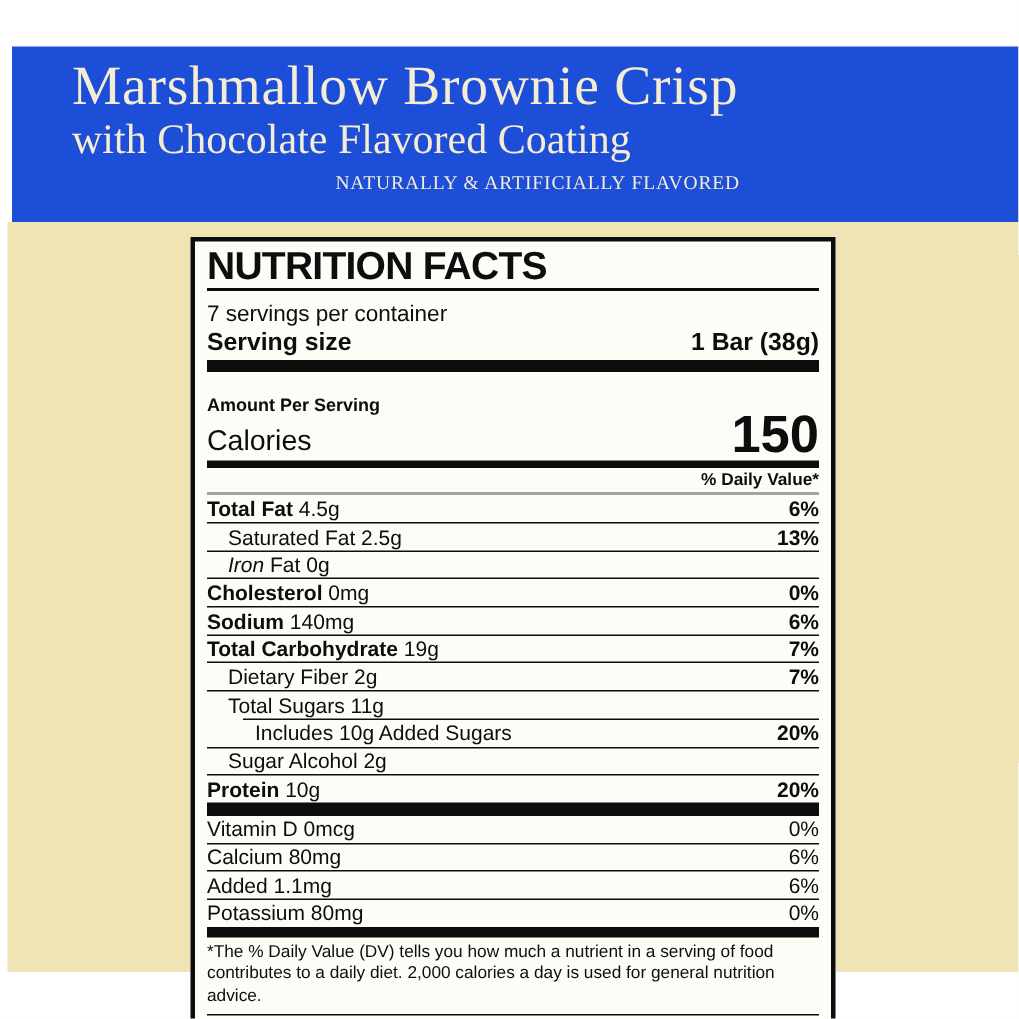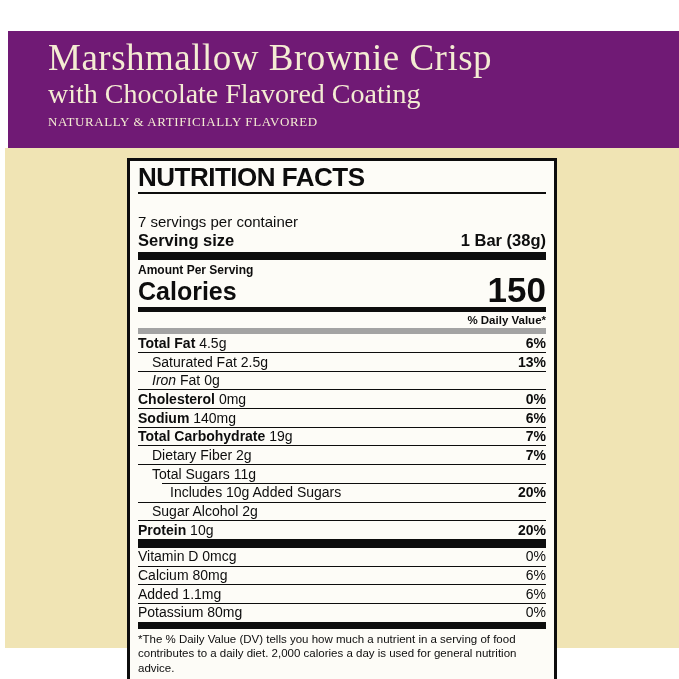--- a/index.html
+++ b/index.html
@@ -8,73 +8,73 @@
     position:relative;
     background:#ffffff;
     font-family:"Liberation Sans", sans-serif;
     color:#0d0d0d;
     overflow:hidden;
   }
 
   
   .band {
     position:absolute; left:8px; top:31px; right:0; height:117px;
-    background:#701a75;
+    background:#1d4ed8;
     padding:7px 10px 0 40px;
   }
   .band .title {
     font-family:"Liberation Serif", serif;
     font-size:37px; line-height:1.1; font-weight:normal;
     color:#f4ecd3; letter-spacing:0.5px;
   }
   .band .subtitle {
     font-family:"Liberation Serif", serif;
     font-size:28px; line-height:1.1; font-weight:normal;
     color:#f4ecd3;
   }
   .band .tagline {
     font-family:"Liberation Serif", serif;
-    font-size:13px; color:#f4ecd3; letter-spacing:0.6px; margin-top:5px;
+    font-size:13px; color:#f4ecd3; letter-spacing:0.6px; margin-top:5px;text-align:center;
   }
 
   
   .backdrop {
     position:absolute; left:5px; top:148px; right:0; height:500px;
     background:#f0e4b4;
   }
 
   
   .panel {
     position:absolute; left:127px; top:158px; width:430px;
     background:#fdfcf7;
     border:3px solid #0d0d0d;
     padding:3px 8px 5px 8px;
   }
   .nf-title {
     font-size:26px; font-weight:bold; letter-spacing:-0.5px; line-height:1.0;
     border-bottom:2px solid #0d0d0d; padding-bottom:2px;
   }
-  .servings { font-size:15px; line-height:1.1; padding-top:20px; }
+  .servings { font-size:15px; line-height:1.1; padding-top:8px; }
   .serving-row {
     display:flex; justify-content:space-between;
     font-size:16.5px; font-weight:bold; line-height:1.05; padding:1px 0 3px 0;
   }
   .bar { background:#0d0d0d; }
   .b8 { height:8px; } .b5 { height:5px; } .b9 { height:9px; } .b7 { height:7px; }
-  .aps { font-size:12px; font-weight:bold; line-height:1.0; padding-top:4px; }
+  .aps { font-size:12px; font-weight:bold; line-height:1.0; padding-top:16px; }
   .cal-row {
     display:flex; justify-content:space-between; align-items:flex-end;
     padding:0 0 3px 0;
   }
-  .cal-label { font-size:25px; font-weight:bold; line-height:0.95; }
+  .cal-label { font-size:19px; font-weight:normal; line-height:0.95; }
   .cal-value { font-size:35px; font-weight:bold; line-height:0.8;margin-left:25px; }
   .dv-head {
     text-align:right; font-size:11.5px; font-weight:bold;
     padding:3px 0 2px 0; line-height:1.0;
-    border-bottom:6px solid #a3a3a3;
+    border-bottom:2px solid #a3a3a3;
   }
   .rows .row, .micro .row {
     display:flex; justify-content:space-between;
     font-size:14px; line-height:1.05; padding:1.5px 0;
     border-top:1px solid #0d0d0d;
   }
   .rows .row.first, .micro .row.first { border-top:none;gap:31px; }
   .row.ind1 .nm { padding-left:14px; }
   .row.line-ind { margin-left:24px; }
   .row.line-ind .nm { padding-left:8px; }

